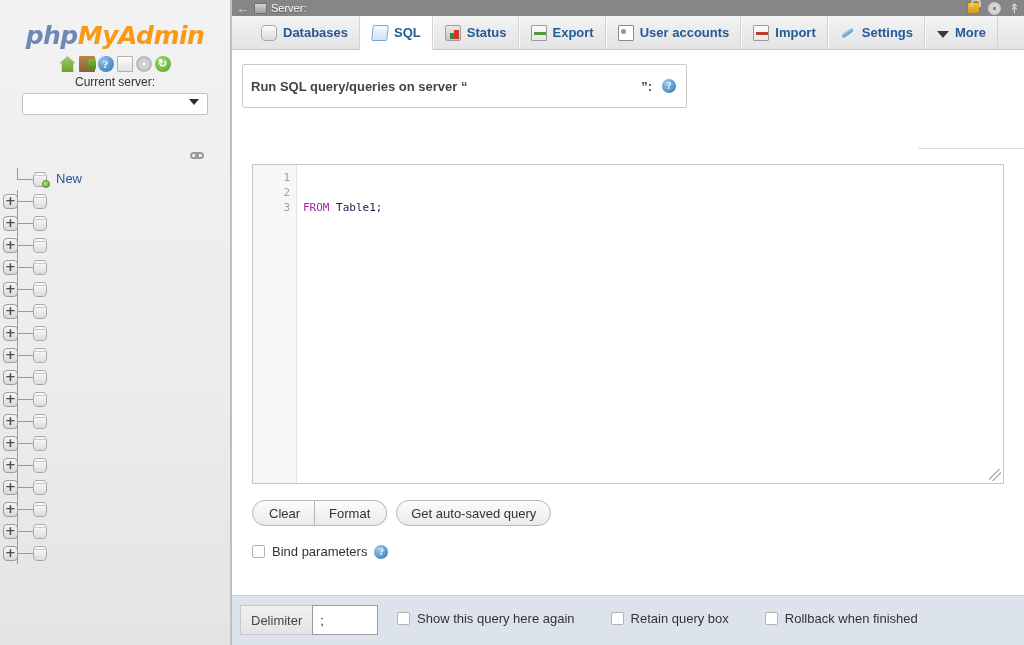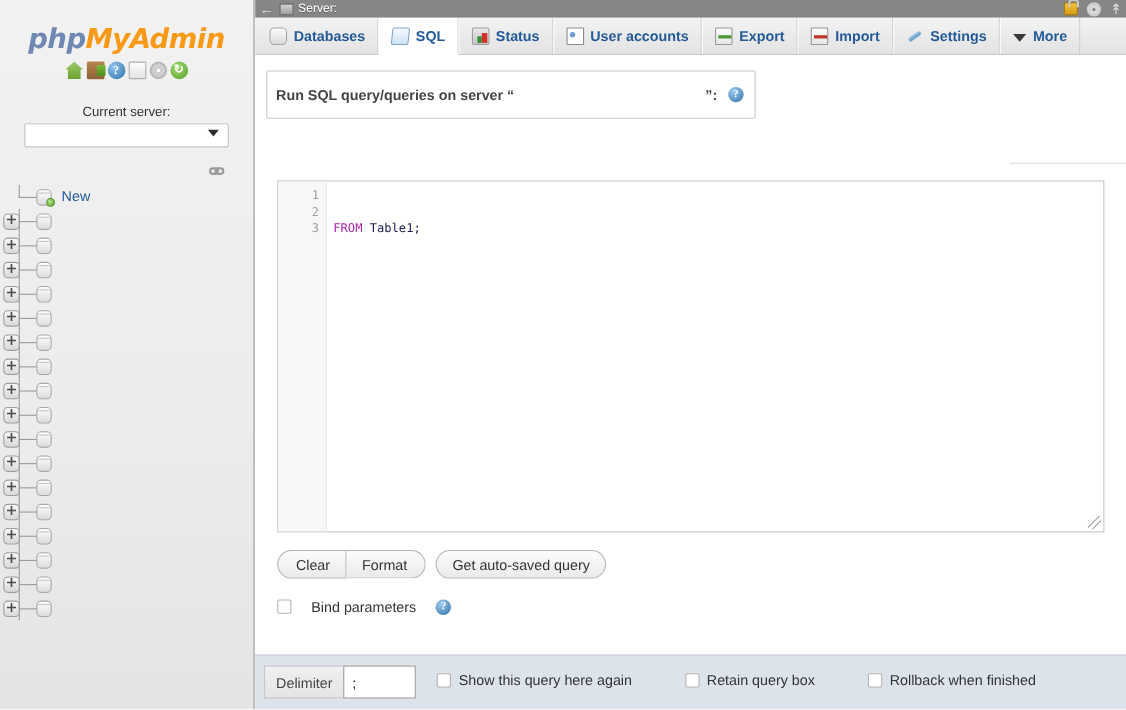--- a/index.html
+++ b/index.html
@@ -74,21 +74,20 @@
     background: radial-gradient(circle at 40% 35%, #a7dd74, #4e9b22);
     border-radius: 50%;
     color:#fff; font-size:11px; text-align:center; line-height:15px; font-weight:bold;
   }
 
   .current-server-label {
     text-align: center;
     font-size: 12px;
     color: #333;
     padding: 1px 0 4px 0;
-    margin-top: 19px;
   }
   .server-select {
     display: block;
     margin: 0 auto;
     width: 186px; height: 22px;
     background: #fff;
     border: 1px solid #c3c3c3;
     border-radius: 2px;
     position: relative;
   }
@@ -207,21 +206,21 @@
     border-radius: 50%;
     border: 2px solid #cfcfcf;
   }
   .ic-collapse { color: #d9d9d9; font-size: 13px; line-height: 11px; }
 
   .tabbar {
     height: 34px;
     background: linear-gradient(#f3f3f3,#e3e3e3);
     border-bottom: 1px solid #c8c8c8;
     display: flex; align-items: stretch;
-    padding-left: 2px;
+    padding-left: 18px;
   }
   .tab {
     display: flex; align-items: center; gap: 6px;
     padding: 0 11px;
     border-right: 1px solid #d2d2d2;
     border-left: 1px solid #fbfbfb;
     font-size: 13px; font-weight: bold;
     color: #235a97;
     white-space: nowrap;
   }
@@ -342,21 +341,21 @@
     color: #333;
     padding: 0 14px;
     display: flex; align-items: center;
   }
   .btn.left { border-radius: 13px 0 0 13px; padding-left: 16px; }
   .btn.right { border-radius: 0 13px 13px 0; border-left: none; padding-right: 16px; }
   .btn.single { border-radius: 13px; margin-left: 9px; }
 
   .bind-row {
     position: absolute; left: 20px; top: 494px;
-    display: flex; align-items: center; gap: 18px;
+    display: flex; align-items: center; gap: 7px;
   }
   .cb {
     width: 13px; height: 13px;
     background: #fff;
     border: 1px solid #b3b3b3;
     border-radius: 2px;
     flex: 0 0 13px;
   }
   .bind-row .lbl { font-size: 13px; color: #333; }
 
@@ -381,21 +380,21 @@
   .delim-input {
     width: 66px;
     background: #fff;
     border: 1px solid #9c9c9c;
     font-size: 13px; color: #222;
     display: flex; align-items: center;
     padding-left: 7px;
   }
   .bb-checks {
     position: absolute; left: 165px; top: 15px;
-    display: flex; align-items: center; gap: 12px;
+    display: flex; align-items: center; gap: 0;
   }
   .bb-check { display: flex; align-items: center; gap: 7px; margin-right: 36px; }
   .bb-check .lbl { font-size: 13px; color: #333; white-space: nowrap; }
 </style>
 </head>
 <body>
 
 <div id="app">
 
   <div id="sidebar">
@@ -561,26 +560,26 @@
       </div>
       <div class="tab active">
         <span class="ticon ti-sql"></span>
         <span>SQL</span>
       </div>
       <div class="tab">
         <span class="ticon ti-status"></span>
         <span>Status</span>
       </div>
       <div class="tab">
+        <span class="ticon ti-export"></span>
+        <span>Export</span>
+      </div>
+      <div class="tab">
         <span class="ticon ti-user"></span>
         <span>User accounts</span>
-      </div>
-      <div class="tab">
-        <span class="ticon ti-export"></span>
-        <span>Export</span>
       </div>
       <div class="tab">
         <span class="ticon ti-import"></span>
         <span>Import</span>
       </div>
       <div class="tab">
         <span class="ticon ti-settings"></span>
         <span>Settings</span>
       </div>
       <div class="tab">

